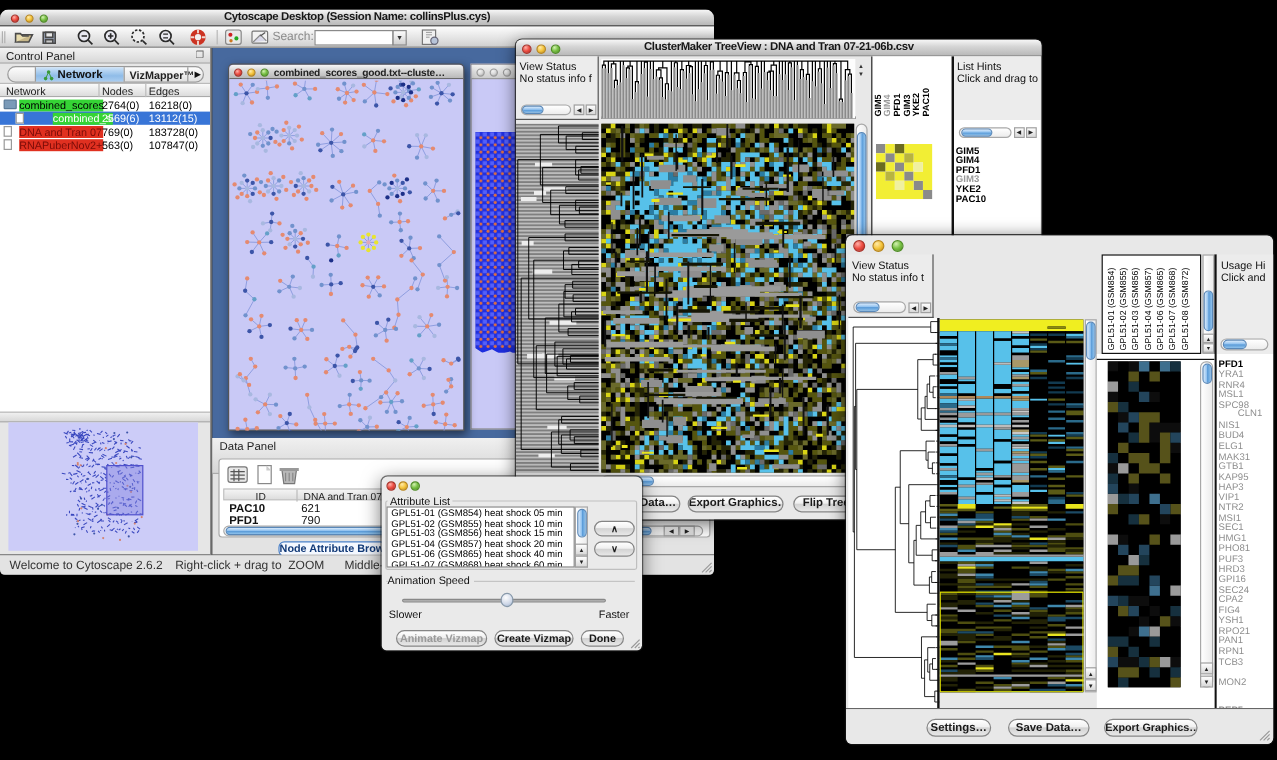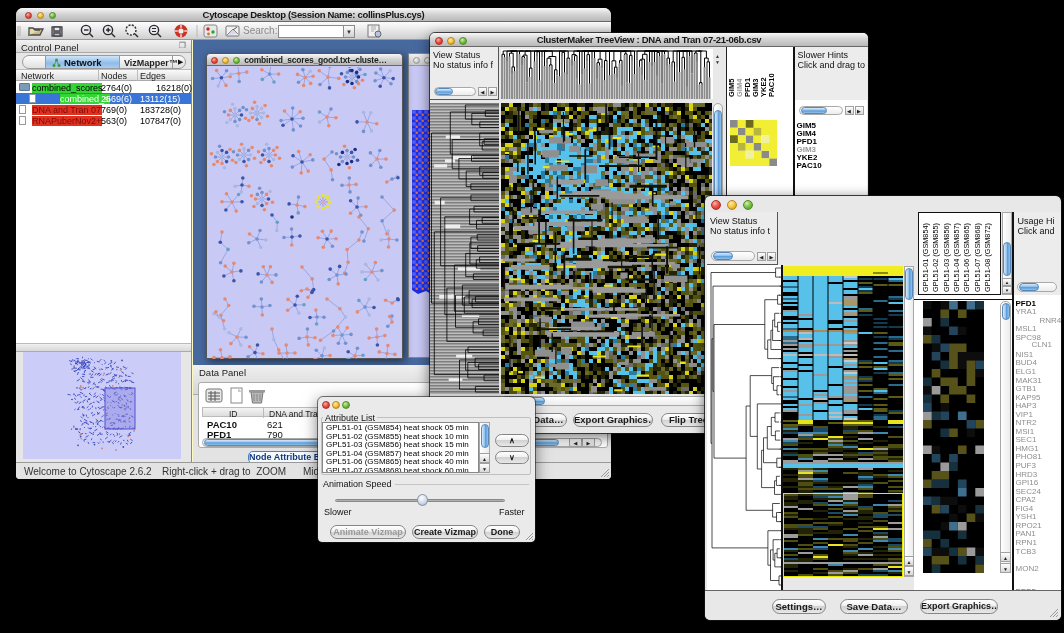--- a/index.html
+++ b/index.html
@@ -14,21 +14,21 @@
 .sbtrackv{position:absolute;background:linear-gradient(90deg,#fff,#ececec);border:1px solid #a8a8a8;}
 .hthumb{position:absolute;background:linear-gradient(#d7e9fb,#90c1ef 45%,#5a9bd8 55%,#8fc2ec);
 border:1px solid #5a88b8;border-radius:7px;}
 .vthumb{position:absolute;background:linear-gradient(90deg,#d7e9fb,#90c1ef 45%,#5a9bd8 55%,#8fc2ec);
 border:1px solid #5a88b8;border-radius:7px;}
 .arr{position:absolute;color:#222;text-align:center;background:linear-gradient(#fefefe,#d8d8d8);
 border:1px solid #a0a0a0;}
 .pane{position:absolute;background:#ececec;}
 .s9{font-size:9px;color:#111;}
 </style></head><body>
-<div class="win" style="left:16px;top:8px;width:595px;height:471px;background:#fef9c3;border-radius:7px 7px 4px 4px;">
+<div class="win" style="left:0;top:8px;width:595px;height:471px;background:#404040;border-radius:7px 7px 4px 4px;">
     <div class="tbar" style="height:14px;border-radius:7px 7px 0 0;font-size:9.5px;letter-spacing:-0.3px;font-weight:bold;">Cytoscape Desktop (Session Name: collinsPlus.cys)</div>
     <div class="abs" style="left:9px;top:4px;width:7px;height:7px;border-radius:50%;background:radial-gradient(circle at 35% 28%,#ffb0a8,#ee4d42 50%,#a82f27);border:0.5px solid #a82f27;"></div>
     <div class="abs" style="left:21px;top:4px;width:7px;height:7px;border-radius:50%;background:radial-gradient(circle at 35% 28%,#ffe9a8,#f5c53d 50%,#b8851a);border:0.5px solid #b8851a;"></div>
     <div class="abs" style="left:33px;top:4px;width:7px;height:7px;border-radius:50%;background:radial-gradient(circle at 35% 28%,#d2f0b0,#77c043 50%,#4e8c24);border:0.5px solid #4e8c24;"></div>
     <div class="abs" style="left:0;top:14px;width:595px;height:18px;background:linear-gradient(#fdfdfd,#dedede 70%,#cfcfcf);border-bottom:1px solid #9a9a9a;"></div>
     <svg class="abs" style="left:0;top:14px" width="380" height="18">
 <g stroke="#4a4a4a" fill="none" stroke-width="1.3">
 <path d="M2 4v10M4 4v10" stroke="#b0b0b0" stroke-width="1"></path>
 <path d="M13 13h11l3-6h-11z" fill="#c8b88a"></path>
         <path d="M13 13V6h4l2 2h5" fill="#e8dcae"></path>
@@ -98,21 +98,21 @@
         <span style="position:absolute;left:85px;top:1px;">Nodes</span>
         <span style="position:absolute;left:124px;top:1px;">Edges</span>
         <span style="position:absolute;left:82px;top:0;width:1px;height:12px;background:#bbb;"></span>
         <span style="position:absolute;left:121px;top:0;width:1px;height:12px;background:#bbb;"></span>
       </div>
       <div class="abs" style="left:0;top:41px;width:175px;height:262px;background:#fff;">
         <div class="abs" style="left:0;top:1px;width:175px;height:11px;font-size:9px;">
           <span style="position:absolute;left:3px;top:1px;width:11px;height:8px;background:#7a9ab8;border:1px solid #5a7a98;border-radius:1px;"></span>
           <span style="position:absolute;left:16px;top:0.5px;width:70px;height:10.5px;background:#35d435;color:#000;overflow:hidden;white-space:nowrap;">combined_scores_</span>
           <span style="position:absolute;left:85px;top:0.5px;color:#000;">2764(0)</span>
-          <span style="position:absolute;left:124px;top:0.5px;color:#000;margin-left:16px;">16218(0)</span>
+          <span style="position:absolute;left:124px;top:0.5px;color:#000;">16218(0)</span>
         </div>
         <div class="abs" style="left:0;top:12px;width:175px;height:11px;background:#3875d7;color:#fff;font-size:9px;">
           <span style="position:absolute;left:13px;top:0.5px;width:7px;height:9px;background:#fff;border:1px solid #999;"></span>
           <span style="position:absolute;left:24px;top:0.5px;width:50px;height:10.5px;background:#35d435;color:#fff;overflow:hidden;white-space:nowrap;margin-left:20px;">combined_sco</span>
           <span style="position:absolute;left:85px;top:0.5px;color:#fff;">2569(6)</span>
           <span style="position:absolute;left:124px;top:0.5px;color:#fff;">13112(15)</span>
         </div>
         <div class="abs" style="left:0;top:23px;width:175px;height:11px;font-size:9px;">
           <span style="position:absolute;left:3px;top:0.5px;width:7px;height:9px;background:#fff;border:1px solid #999;"></span>
           <span style="position:absolute;left:16px;top:0.5px;width:70px;height:10.5px;background:#e03020;color:#7a0c08;overflow:hidden;white-space:nowrap;">DNA and Tran 07</span>
@@ -717,21 +717,21 @@
       <div class="abs" style="left:3px;top:73px;"><svg width="47" height="46">
           <path fill="#8a8a8a" d="M0.0 0.0h7.8v7.7h-7.8zM7.8 7.7h7.8v7.7h-7.8zM15.7 15.3h7.8v7.7h-7.8zM23.5 23.0h7.8v7.7h-7.8zM31.3 30.7h7.8v7.7h-7.8zM39.2 38.3h7.8v7.7h-7.8z"></path>
           <path fill="#f2ee34" d="M7.8 0.0h7.8v7.7h-7.8zM23.5 0.0h23.5v7.7h-23.5zM0.0 7.7h7.8v7.7h-7.8zM15.7 7.7h7.8v7.7h-7.8zM31.3 7.7h15.7v7.7h-15.7zM7.8 15.3h7.8v7.7h-7.8zM23.5 15.3h7.8v7.7h-7.8zM39.2 15.3h7.8v7.7h-7.8zM0.0 23.0h7.8v7.7h-7.8zM15.7 23.0h7.8v7.7h-7.8zM31.3 23.0h15.7v7.7h-15.7zM0.0 30.7h15.7v7.7h-15.7zM23.5 30.7h7.8v7.7h-7.8zM39.2 30.7h7.8v7.7h-7.8zM0.0 38.3h39.2v7.7h-39.2z"></path>
           <path fill="#6b6b20" d="M15.7 0.0h7.8v7.7h-7.8zM0.0 15.3h7.8v7.7h-7.8z"></path>
           <path fill="#b8b440" d="M23.5 7.7h7.8v7.7h-7.8zM7.8 23.0h7.8v7.7h-7.8z"></path>
           <path fill="#f0f0a0" d="M31.3 15.3h7.8v7.7h-7.8zM15.7 30.7h7.8v7.7h-7.8z"></path>
         </svg></div>
     </div>
     <div class="abs" style="left:363px;top:14px;width:1.5px;height:347px;background:#111;"></div>
     <div class="pane" style="left:364.5px;top:14px;width:72px;height:53px;">
-      <span class="abs s9" style="left:3px;top:3px;">Slower Hints</span>
+      <span class="abs s9" style="left:3px;top:3px;">List Hints</span>
       <span class="abs s9" style="left:3px;top:13px;">Click and drag to</span>
     </div>
     <div class="abs" style="left:364.5px;top:67px;width:72px;height:294px;background:#fff;">
       <div class="sbtrack" style="left:4px;top:6px;width:44px;height:9px;"></div>
       <div class="hthumb" style="left:6px;top:7px;width:26px;height:7px;"></div>
       <div class="arr" style="left:50px;top:6px;width:9px;height:9px;font-size:5px;line-height:9px;">◀</div>
       <div class="arr" style="left:60px;top:6px;width:9px;height:9px;font-size:5px;line-height:9px;">▶</div>
       <div class="abs" style="left:2px;top:21px;font-size:8px;font-weight:bold;color:#000;">GIM5</div>
       <div class="abs" style="left:2px;top:29px;font-size:8px;font-weight:bold;color:#000;">GIM4</div>
       <div class="abs" style="left:2px;top:37px;font-size:8px;font-weight:bold;color:#000;">PFD1</div>
@@ -825,21 +825,21 @@
           <path fill="#23455c" d="M26.1 25.5h8.7v8.5h-8.7zM17.4 42.5h8.7v8.5h-8.7zM8.7 51.0h8.7v8.5h-8.7zM52.3 59.5h8.7v8.5h-8.7zM0.0 102.0h8.7v8.5h-8.7zM17.4 110.5h8.7v8.5h-8.7zM43.6 119.0h8.7v8.5h-8.7zM8.7 153.0h8.7v8.5h-8.7zM26.1 153.0h8.7v8.5h-8.7zM34.9 178.5h8.7v8.5h-8.7zM0.0 195.5h8.7v8.5h-8.7zM17.4 204.0h8.7v8.5h-8.7zM0.0 246.5h8.7v8.5h-8.7z"></path>
         </svg></div>
       <div class="sbtrackv" style="left:86px;top:6px;width:11px;height:272px;border-radius:5px;"></div>
       <div class="vthumb" style="left:87.5px;top:8px;width:8px;height:17px;"></div>
       <div class="arr" style="left:86px;top:257px;width:11px;height:10px;font-size:5px;line-height:10px;">▲</div>
       <div class="arr" style="left:86px;top:268px;width:11px;height:10px;font-size:5px;line-height:10px;">▼</div>
     </div>
     <div class="abs" style="left:308.5px;top:99px;width:47.5px;height:295px;background:#fff;">
       <div class="abs" style="left:2px;top:3.5px;font-size:8px;font-weight:bold;color:#000;">PFD1</div>
       <div class="abs" style="left:2px;top:12.1px;font-size:8px;font-weight:normal;color:#8e8e8e;">YRA1</div>
-      <div class="abs" style="left:2px;top:20.6px;font-size:8px;font-weight:normal;color:#8e8e8e;margin-left:24px;">RNR4</div>
+      <div class="abs" style="left:2px;top:20.6px;font-size:8px;font-weight:normal;color:#8e8e8e;">RNR4</div>
       <div class="abs" style="left:2px;top:29.2px;font-size:8px;font-weight:normal;color:#8e8e8e;">MSL1</div>
       <div class="abs" style="left:2px;top:37.7px;font-size:8px;font-weight:normal;color:#8e8e8e;">SPC98</div>
       <div class="abs" style="left:2px;top:45px;font-size:8px;font-weight:normal;color:#8e8e8e;padding-left:16px;">CLN1</div>
       <div class="abs" style="left:2px;top:54.8px;font-size:8px;font-weight:normal;color:#8e8e8e;">NIS1</div>
       <div class="abs" style="left:2px;top:63.4px;font-size:8px;font-weight:normal;color:#8e8e8e;">BUD4</div>
       <div class="abs" style="left:2px;top:71.9px;font-size:8px;font-weight:normal;color:#8e8e8e;">ELG1</div>
       <div class="abs" style="left:2px;top:80.5px;font-size:8px;font-weight:normal;color:#8e8e8e;">MAK31</div>
       <div class="abs" style="left:2px;top:89.0px;font-size:8px;font-weight:normal;color:#8e8e8e;">GTB1</div>
       <div class="abs" style="left:2px;top:97.6px;font-size:8px;font-weight:normal;color:#8e8e8e;">KAP95</div>
       <div class="abs" style="left:2px;top:106.1px;font-size:8px;font-weight:normal;color:#8e8e8e;">HAP3</div>

